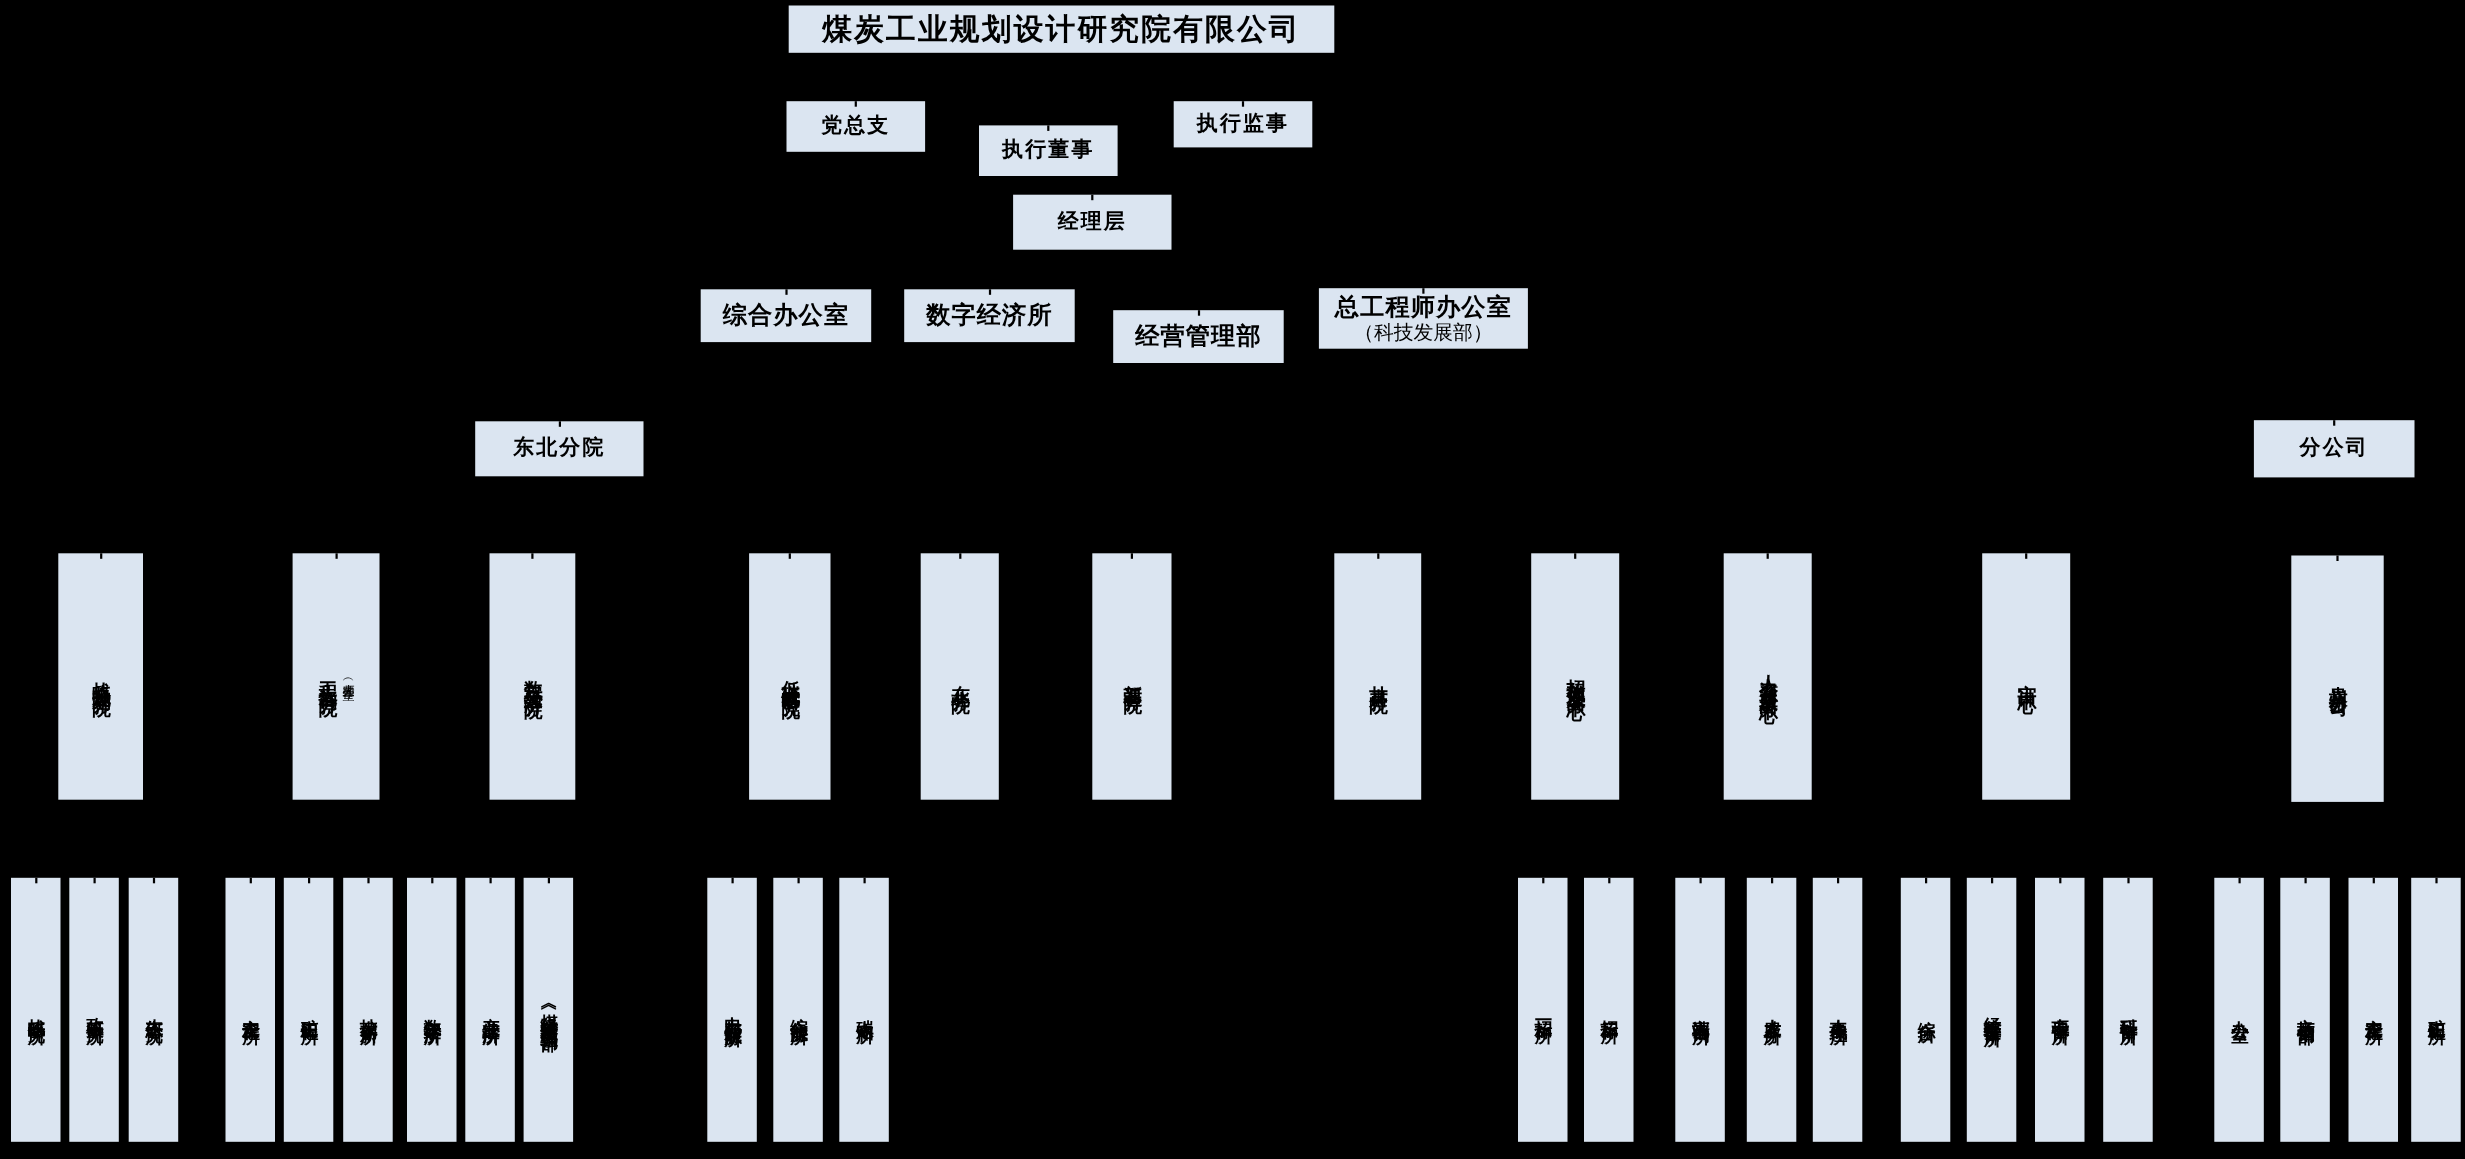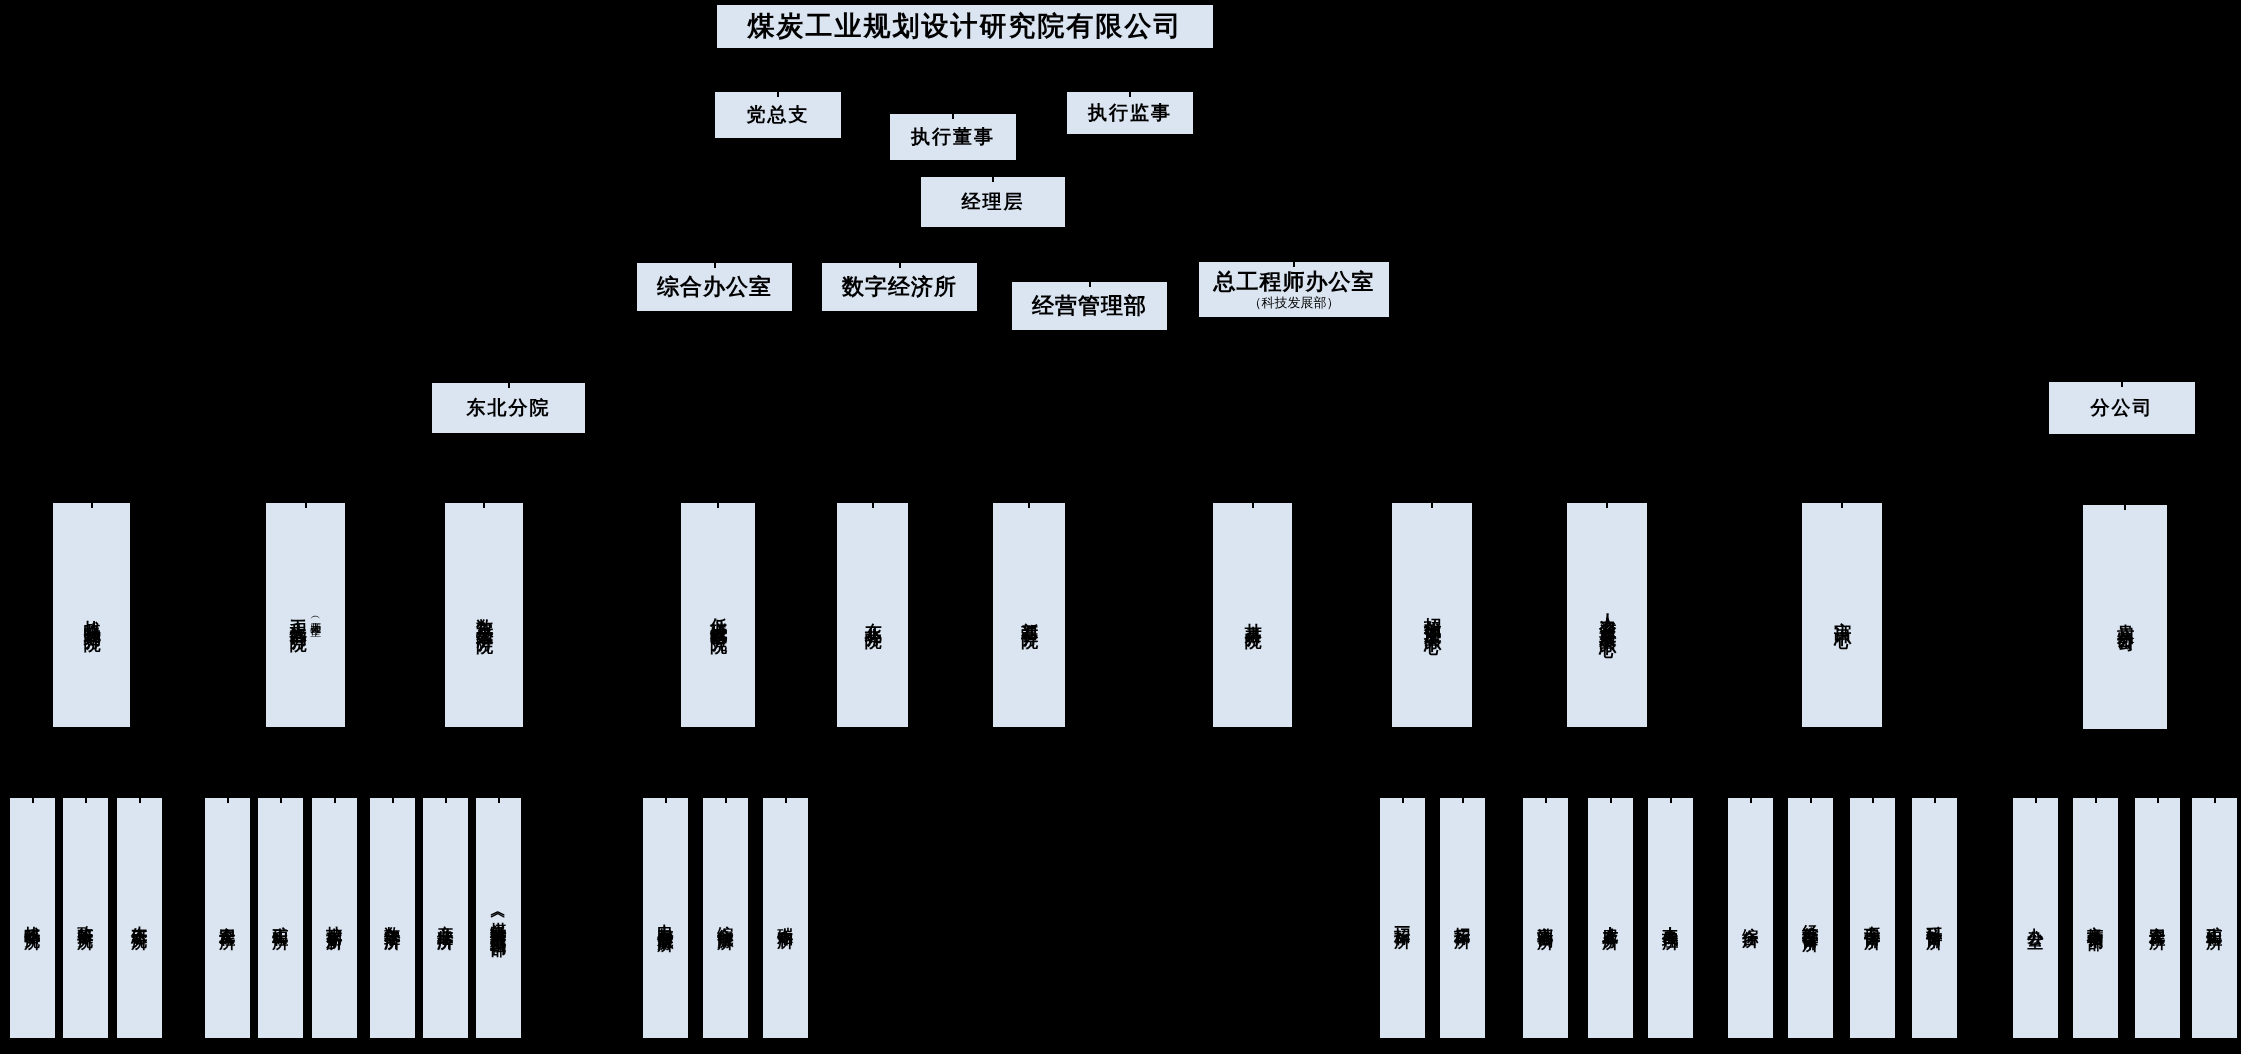--- a/index.html
+++ b/index.html
@@ -33,21 +33,21 @@
     text-orientation:mixed;
     letter-spacing:1px;
     font-weight:normal;
   }
   .hsub{font-weight:normal;display:block;}
   
   .size-title .main{font-size:27px;letter-spacing:2px;}
   .size-lg .main{font-size:19px;letter-spacing:2px;}
   .size-md .main{font-size:22px;letter-spacing:1px;}
   .size-ce .main{font-size:22px;letter-spacing:1px;}
-  .size-ce .hsub{font-size:13px;}
+  .size-ce .hsub{font-size:18px;}
   .size-v .main{font-size:17px;}
   .size-v .vsub{font-size:11px;}
   .size-vs .main{font-size:16px;letter-spacing:2px;}
   
   .tick{
     position:absolute;top:0;left:50%;margin-left:-1px;
     width:2px;height:5px;background:#000;
   }
 </style>
 </head>

